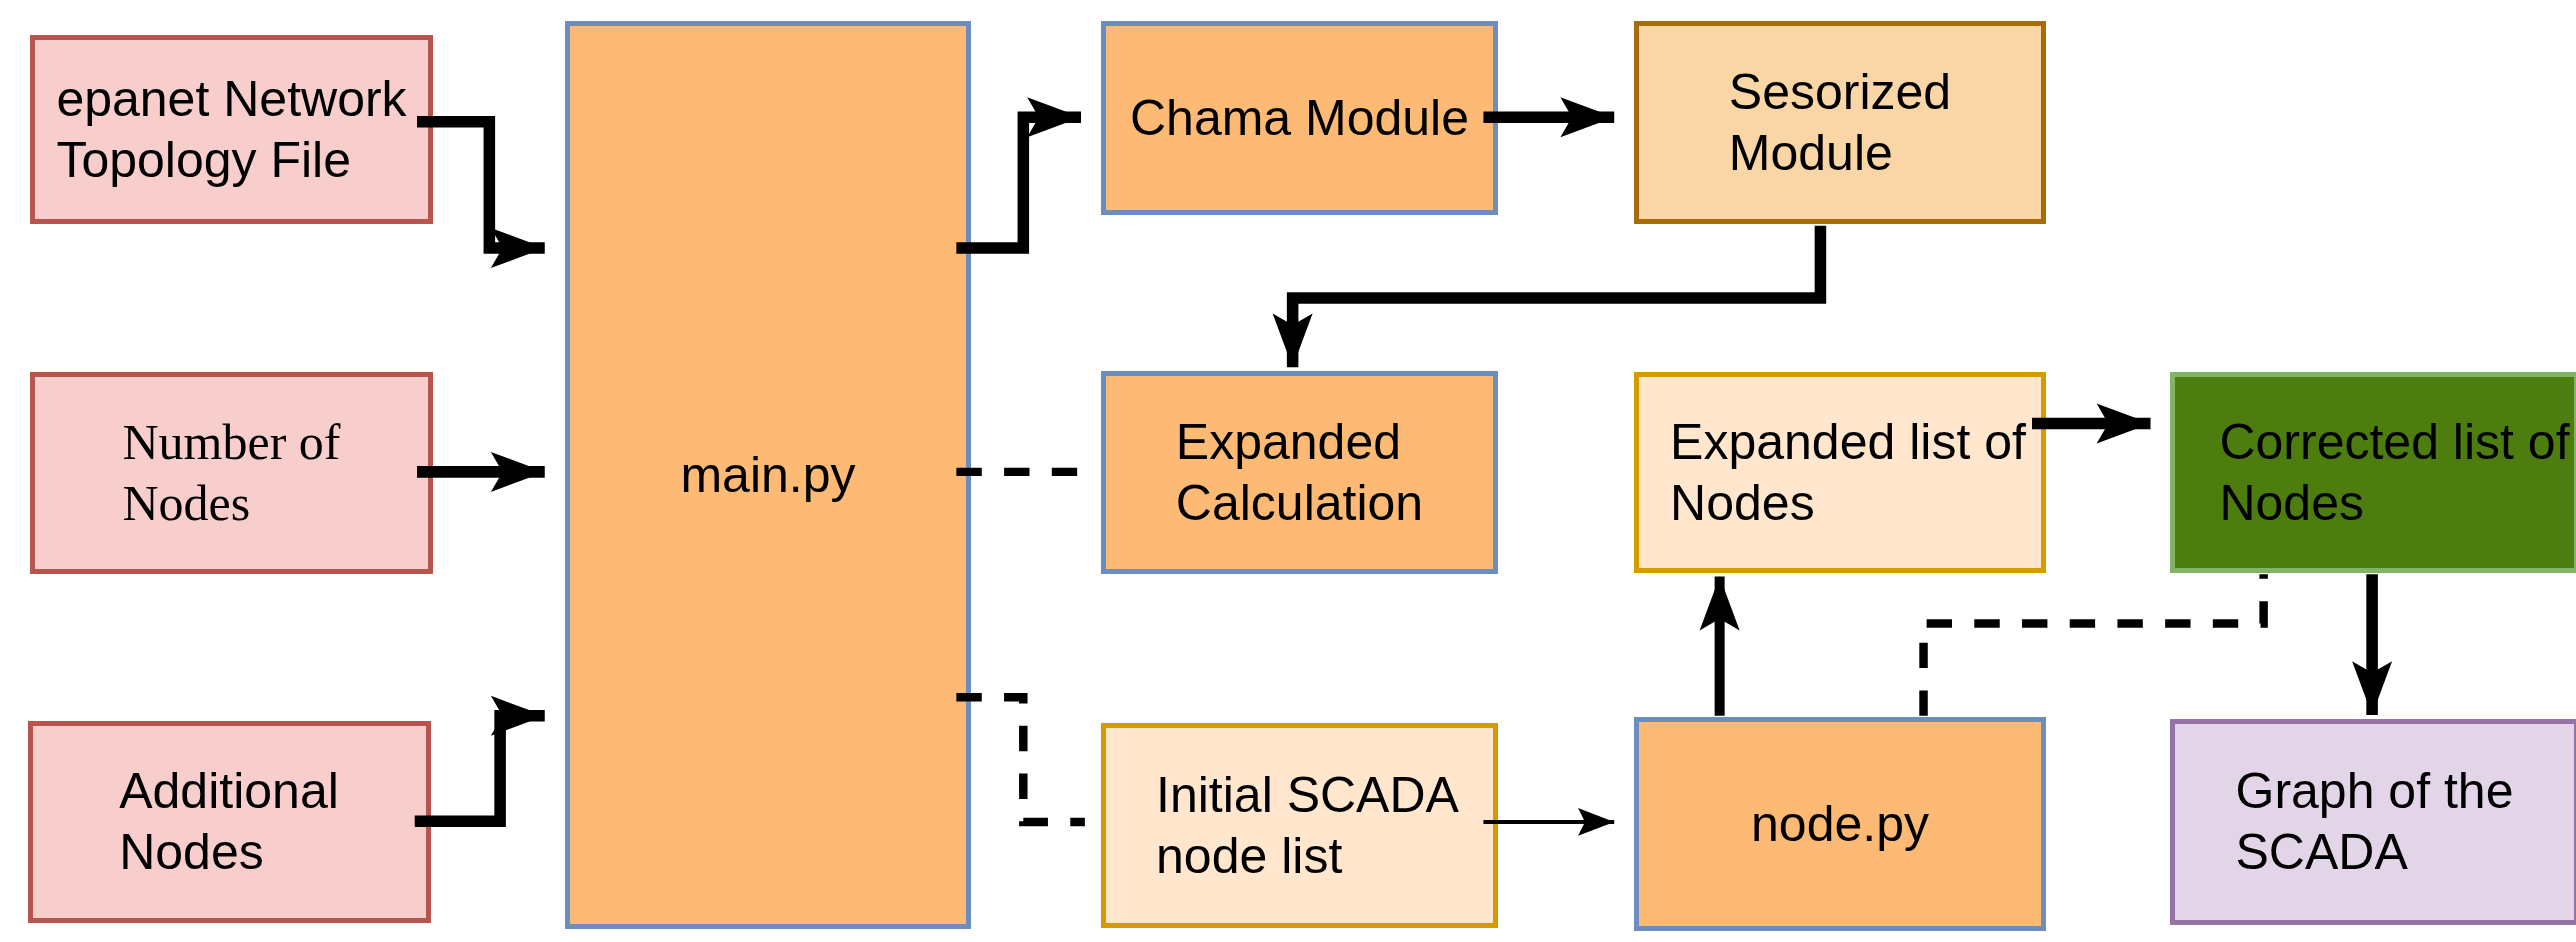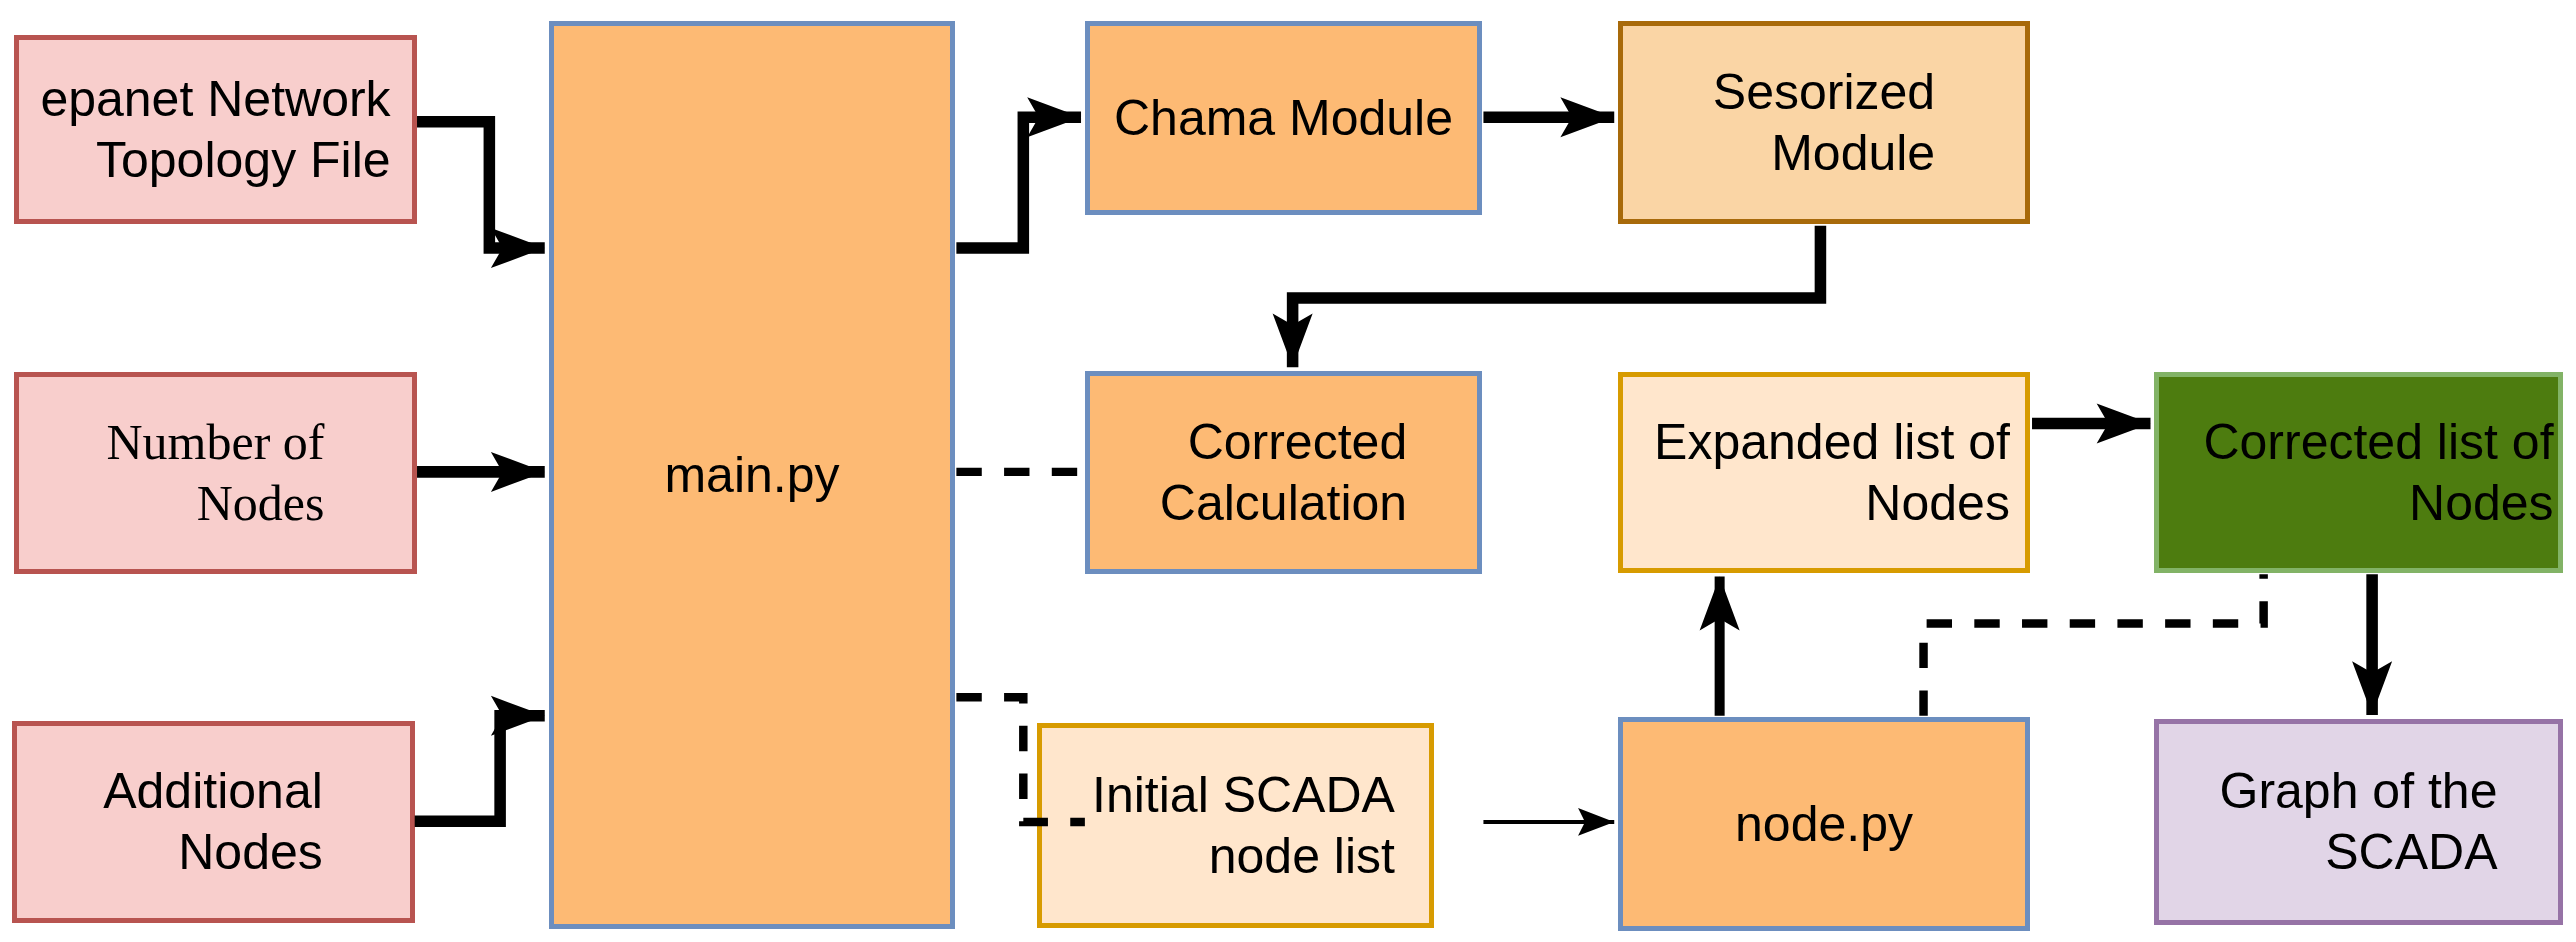--- a/index.html
+++ b/index.html
@@ -11,44 +11,45 @@
     font-family: "Liberation Sans", sans-serif;
     overflow: hidden;
   }
   .node {
     position: absolute;
     box-sizing: border-box;
     border: 5.4px solid #000;
     display: flex;
     align-items: center;
     justify-content: center;
-    text-align: right;
+    text-align: left;
     font-size: 50px;
     line-height: 1.22;
     color: #000000;
     white-space: pre-line;
+    margin-left: 16px;
   }
   .node-red    { background: #f8cecc; border-color: #b85450; }
   .node-blue   { background: #fdba74; border-color: #6c8ebf; }
   .node-orange-dark  { background: #fad5a5; border-color: #a86a0a; }
   .node-orange-light { background: #ffe6cc; border-color: #d79b00; padding-left: 16px; }
   .node-green  { background: #4d7c0f; border-color: #82b366; padding-left: 40px; }
   .node-purple { background: #e1d5e7; border-color: #9673a6; }
 
   
   #n-epanet    { left: 14px;   top: 35px;  width: 403px; height: 189px; }
   #n-numnodes  { left: 14px;   top: 372px; width: 403px; height: 202px; font-family: Liberation Serif, serif; }
   #n-addnodes  { left: 11.5px;   top: 721px; width: 403px; height: 202px; }
   #n-mainpy    { left: 549px;  top: 21px;  width: 406px; height: 908px; }
   #n-chama     { left: 1085px; top: 21px;  width: 397px; height: 194px; }
   #n-sesorized { left: 1618px; top: 21px;  width: 412px; height: 203px; }
   #n-distance  { left: 1085px; top: 371px; width: 397px; height: 203px; }
   #n-expanded  { left: 1618px; top: 372px; width: 412px; height: 201px; }
   #n-corrected { left: 2154px; top: 372px; width: 409px; height: 201px; }
-  #n-initial   { left: 1037px; top: 723px; width: 397px; height: 205px; }
+  #n-initial   { left: 1085px; top: 723px; width: 397px; height: 205px; }
   #n-nodepy    { left: 1618px; top: 717px; width: 412px; height: 214px; }
   #n-graph     { left: 2154px; top: 719px; width: 409px; height: 206px; }
 
   #edges-layer {
     position: absolute;
     left: 0; top: 0;
     width: 2576px; height: 943px;
   }
   .edge-thick  { fill: none; stroke: #000; stroke-width: 15px; }
   .edge-mid    { fill: none; stroke: #000; stroke-width: 13px; }
@@ -76,21 +77,21 @@
     <span>main.py</span>
   </div>
   <div class="node node-blue" id="n-chama">
     <span>Chama Module</span>
   </div>
   <div class="node node-orange-dark" id="n-sesorized">
     <span>Sesorized
 Module</span>
   </div>
   <div class="node node-blue" id="n-distance">
-    <span>Corrected
+    <span>Expanded
 Calculation</span>
   </div>
   <div class="node node-orange-light" id="n-expanded">
     <span>Expanded list of
 Nodes</span>
   </div>
   <div class="node node-green" id="n-corrected">
     <span>Corrected list of
 Nodes</span>
   </div>

